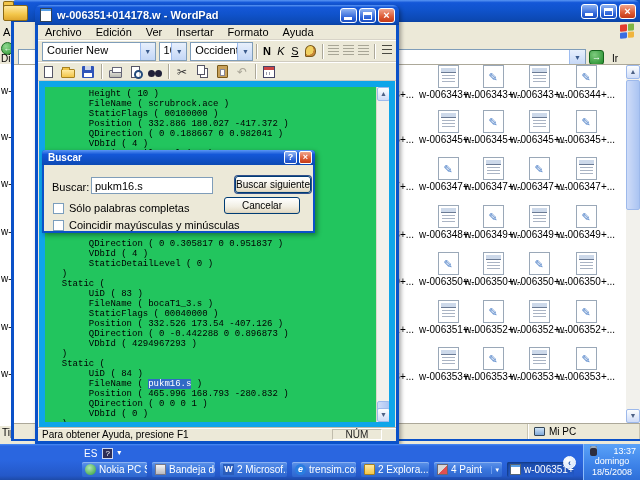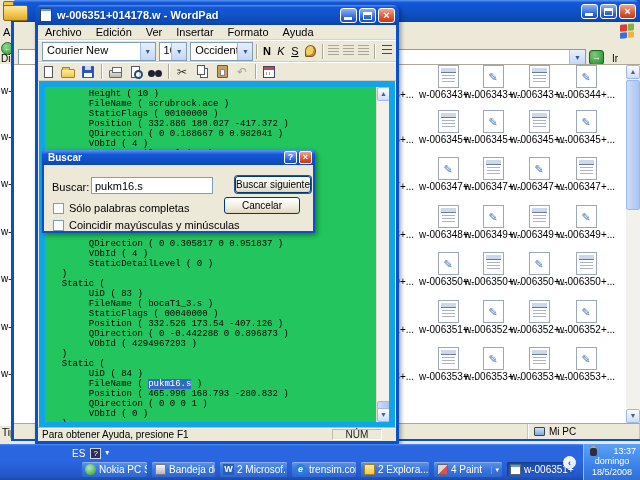--- a/index.html
+++ b/index.html
@@ -162,21 +162,21 @@
   #fd-cb1{top:37px}#fd-cb2{top:54px}
 
   
   #taskbar{position:absolute;left:0;top:444px;width:640px;height:36px;z-index:30;
     background:linear-gradient(180deg,#4b8cf5 0,#2a66e0 2px,#2a66e0 45%,#2458c8 88%,#1d4aa8)}
   #start-btn{position:absolute;left:0;top:2px;width:78px;height:20px;border-radius:0 10px 10px 0;
     background:linear-gradient(180deg,#6cb96c,#3c8f3c 45%,#2f7d2f 85%,#276c27);
     box-shadow:1px 1px 3px rgba(0,0,0,.4);display:flex;align-items:center;color:#fff;
     font-weight:bold;font-style:italic;font-size:13px;text-shadow:1px 1px 1px #1a4a1a;padding-left:5px}
   #start-btn .flag{margin-right:4px;transform:skewY(-6deg) scale(.8)}
-  #lang-bar{position:absolute;left:72px;top:4px;display:flex;align-items:flex-start;color:#fff;font-size:10px}
+  #lang-bar{position:absolute;left:84px;top:4px;display:flex;align-items:flex-start;color:#fff;font-size:10px}
   .kbd-icon{width:11px;height:11px;background:#2e2e56;border:1px solid #cfd8f0;margin-left:5px;
     color:#fff;font-size:8px;line-height:10px;text-align:center}
   .caret{color:#fff;font-size:8px;margin-left:4px}
   #task-buttons{position:absolute;left:82px;top:18px;height:15px;display:flex;gap:5px}
   .tbtn{height:15px;border-radius:2px;background:linear-gradient(180deg,#5f94ea,#3a76dd 50%,#2f67cf);
     box-shadow:inset 0 1px 0 #8ab2f2;color:#fff;font-size:10px;display:flex;align-items:center;
     padding:0 3px;overflow:hidden;white-space:nowrap}
   .tbtn.active{background:linear-gradient(180deg,#1c4aa8,#255ccc);box-shadow:inset 1px 1px 2px #123a80}
   .ticon{width:11px;height:11px;flex:0 0 auto;margin-right:3px;font-size:9px;line-height:11px;text-align:center}
   .ti-nokia{background:radial-gradient(circle at 40% 35%,#b0e8b0,#2d9a3a);border-radius:50%}

